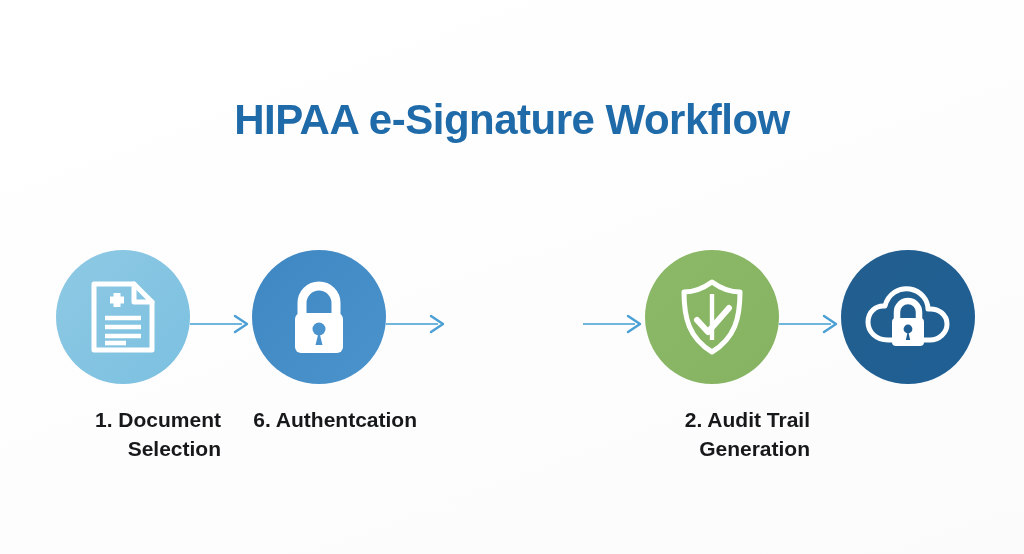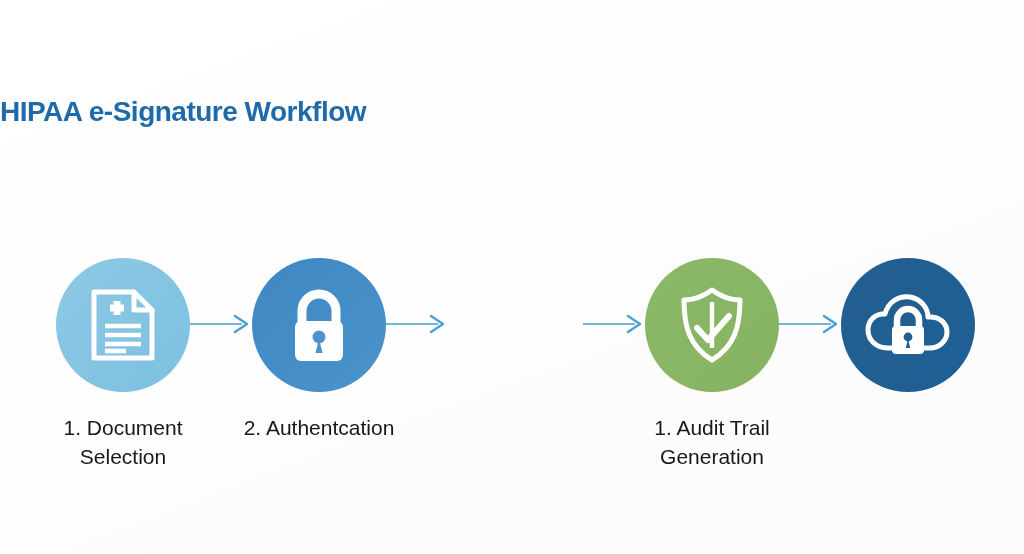--- a/index.html
+++ b/index.html
@@ -21,43 +21,44 @@
     height: 554px;
     background: linear-gradient(160deg, #ffffff 0%, #fdfdfd 55%, #fbfbfb 100%);
   }
 
   
   .title {
     position: absolute;
     top: 96px;
     left: 0;
     width: 1024px;
-    text-align: left;
-    font-size: 28px;
+    text-align: center;
+    font-size: 42px;
     font-weight: bold;
     letter-spacing: -0.5px;
     color: #1f6aa8;
     font-family: "Liberation Sans", sans-serif;
   }
 
   
   .flow {
     position: absolute;
     top: 246px;
     left: 0;
     width: 1024px;
     height: 240px;
   }
 
   .step {
     position: absolute;
-    top: 12px;
+    top: 4px;
     width: 196px;
     margin-left: -98px;
-    text-align: center;
+    text-align: right;
+    font-weight: bold;
   }
 
   .circle {
     width: 134px;
     height: 134px;
     border-radius: 50%;
     margin: 0 auto;
     display: flex;
     align-items: center;
     justify-content: center;
@@ -140,35 +141,35 @@
       <div class="circle" id="circle1" style="background: linear-gradient(135deg, rgb(63, 135, 194) 0%, rgb(74, 147, 204) 100%);">
         <span>
           <svg width="70" height="76" viewBox="0 0 70 76">
             <path d="M18 36 V24 a17 17 0 0 1 34 0 V36" fill="none" stroke="#ffffff" stroke-width="9" stroke-linecap="butt"></path>
             <rect x="11" y="34" width="48" height="40" rx="6" fill="#ffffff"></rect>
             <circle cx="35" cy="50" r="6.5" fill="#4a93cc"></circle>
             <path d="M35 52 L31.5 66 H38.5 Z" fill="#4a93cc"></path>
           </svg>
         </span>
       </div>
-      <div class="step-label">2. Authentcation</div>
+      <div class="step-label">6. Authentcation</div>
     </div>
 
 
     <div class="step" id="step3" style="left: 712px;">
       <div class="circle" id="circle3" style="background: linear-gradient(135deg, rgb(140, 185, 104) 0%, rgb(133, 179, 97) 100%);">
         <span>
           <svg width="70" height="78" viewBox="0 0 70 78">
             <path d="M35 4 C24 12 14 14 7 14 C7 40 12 60 35 74 C58 60 63 40 63 14 C56 14 46 12 35 4 Z" fill="none" stroke="#ffffff" stroke-width="5" stroke-linejoin="round"></path>
             <path d="M35 16 V62" stroke="#ffffff" stroke-width="4.4"></path>
             <path d="M20 42 L31 54 L52 30" fill="none" stroke="#ffffff" stroke-width="6" stroke-linecap="round" stroke-linejoin="round"></path>
           </svg>
         </span>
       </div>
-      <div class="step-label">1. Audit Trail
+      <div class="step-label">2. Audit Trail
 Generation</div>
     </div>
 
     <div class="step" id="step4" style="left: 908px;">
       <div class="circle" id="circle4" style="background: linear-gradient(135deg, rgb(35, 95, 143) 0%, rgb(31, 95, 148) 100%);">
         <span>
           <svg width="88" height="66" viewBox="0 0 88 66">
             <path d="M24 56
                      C12 56 4 48 4 38
                      C4 28 12 21 21 22

